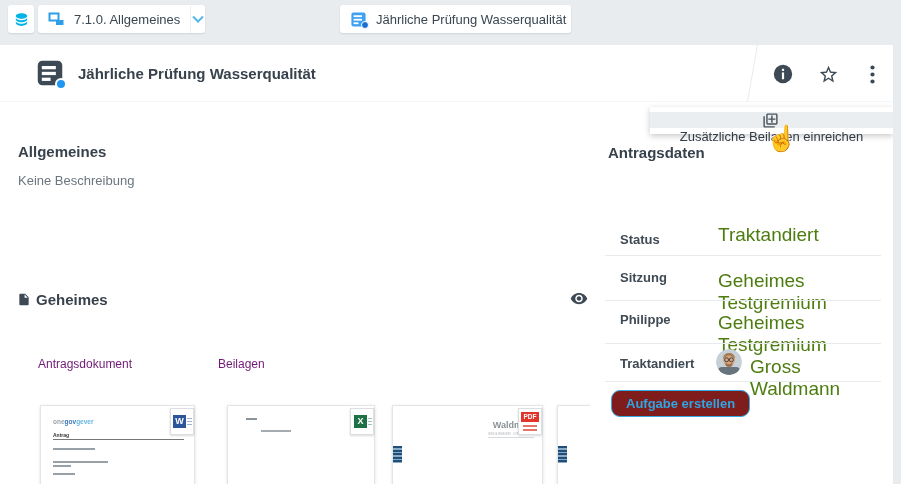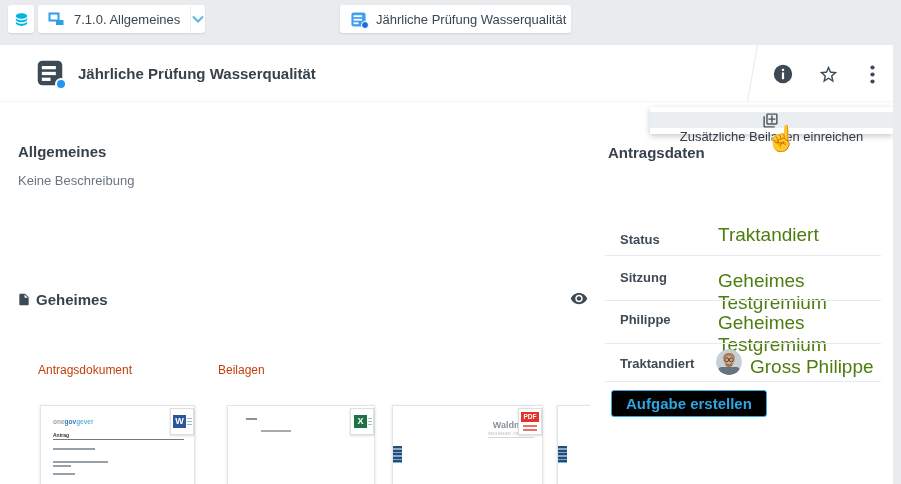--- a/index.html
+++ b/index.html
@@ -55,38 +55,38 @@
   .cursor-hand { position:absolute; left:116px; top:17px; z-index:60; font-size:25px; color:#3b3b3b;
                  text-shadow:0 0 2px #fff; pointer-events:none; }
   
   .sec-h { font-size:15px; font-weight:700; color:#37424c; }
   .desc-h { position:absolute; left:18px; top:98px; }
   .desc-t { position:absolute; left:18px; top:128px; font-size:13px; color:#6b757e; }
   .docs-h { position:absolute; left:36px; top:246px; }
   .docs-icon { position:absolute; left:17px; top:246px; }
   .eye { position:absolute; left:570px; top:246px; width:18px; height:16px; cursor:pointer; }
   .left-col { position:absolute; left:0; top:280px; width:590px; height:159px; overflow:hidden; }
-  .grp-lbl { position:absolute; top:38px; font-size:12px; color:#c2410c; }
+  .grp-lbl { position:absolute; top:32px; font-size:12px; color:#701a75; }
   .thumb { position:absolute; top:80px; width:155px; height:170px; background:#fff;
            border:1px solid #e3e6e9; box-shadow:0 1px 3px rgba(0,0,0,.13); cursor:pointer; }
   .badge { position:absolute; top:2px; width:24px; height:27px; background:#fff;
            border:1px solid #dcdfe2; box-shadow:0 1px 2px rgba(0,0,0,.15); }
   .bar { position:absolute; height:1.5px; background:#98a1a8; }
   .stripes { position:absolute; left:0; width:9px; height:17px;
              background:repeating-linear-gradient(180deg,#1f4e79 0 2px,#89abc8 2px 3.6px); }
   .tinytxt { position:absolute; white-space:nowrap; }
   
   .panel-h { position:absolute; left:608px; top:99px; z-index:1; }
   .panel { position:absolute; left:605px; top:133px; width:276px; }
   .prow-label { position:absolute; left:15px; font-size:13px; font-weight:700; color:#3f4a54; }
   .prow-value { position:absolute; left:113px; font-size:19px; color:#4d7c0f; }
   .pdiv { position:absolute; left:0; width:276px; height:1px; background:#e8ebed; }
   .avatar { position:absolute; left:111px; width:26px; height:26px; border-radius:50%; overflow:hidden; }
-  .task-btn { position:absolute; left:611px; top:345px; height:27px; padding:0 14px; background:#000000;
-              border:1px solid #35aae2; border-radius:3px; color:#2da6e2; font-size:15px; font-weight:600;
+  .task-btn { position:absolute; left:611px; top:345px; height:27px; padding:0 14px; background:#7f1d1d;
+              border:1px solid #35aae2; border-radius:9px; color:#2da6e2; font-size:13px; font-weight:600;
               font-family:"Liberation Sans",sans-serif; cursor:pointer; }
   svg { display:block; }
 </style>
 </head>
 <body>
 
 <div class="topbar">
   <div class="tab tab-home">
     <span class="tabicon">
       <svg width="17" height="17" viewBox="0 0 24 24" fill="#00b4e4">
@@ -206,21 +206,21 @@
           <rect x="2" y="18" width="22" height="9" rx="4" fill="#67747e"></rect>
           <ellipse cx="13" cy="10.5" rx="6" ry="6.5" fill="#d8a582"></ellipse>
           <path d="M7 9 q1-5 6-5 q5 0 6 5 l-1 .5 q-2-3-5-3 q-3 0-5 3 z" fill="#a57d54"></path>
           <path d="M9.5 13.5 q3.5 3.5 7 0 l0 3 q-3.5 3-7 0 z" fill="#a0704c"></path>
           <circle cx="10.6" cy="10.8" r="2" fill="none" stroke="#3a3a3a" stroke-width="0.9"></circle>
           <circle cx="15.4" cy="10.8" r="2" fill="none" stroke="#3a3a3a" stroke-width="0.9"></circle>
           <line x1="12.6" y1="10.6" x2="13.4" y2="10.6" stroke="#3a3a3a" stroke-width="0.9"></line>
         </g>
       </svg>
     </span>
-    <span class="prow-value" style="top:178px;left:145px">Gross Philippe</span>
+    <span class="prow-value" style="top:178px;left:145px">Gross Waldmann</span>
     <span class="pdiv" style="top:203px"></span>
 
     <span class="prow-label" style="top:219px">Beschlussnummer</span>
     <span class="prow-value" style="top:219px"></span>
   </div>
 
   <button class="task-btn">Aufgabe erstellen</button>
 
   <span class="docs-icon">
     <svg width="14" height="17" viewBox="0 0 24 24" fill="#3d4954">

